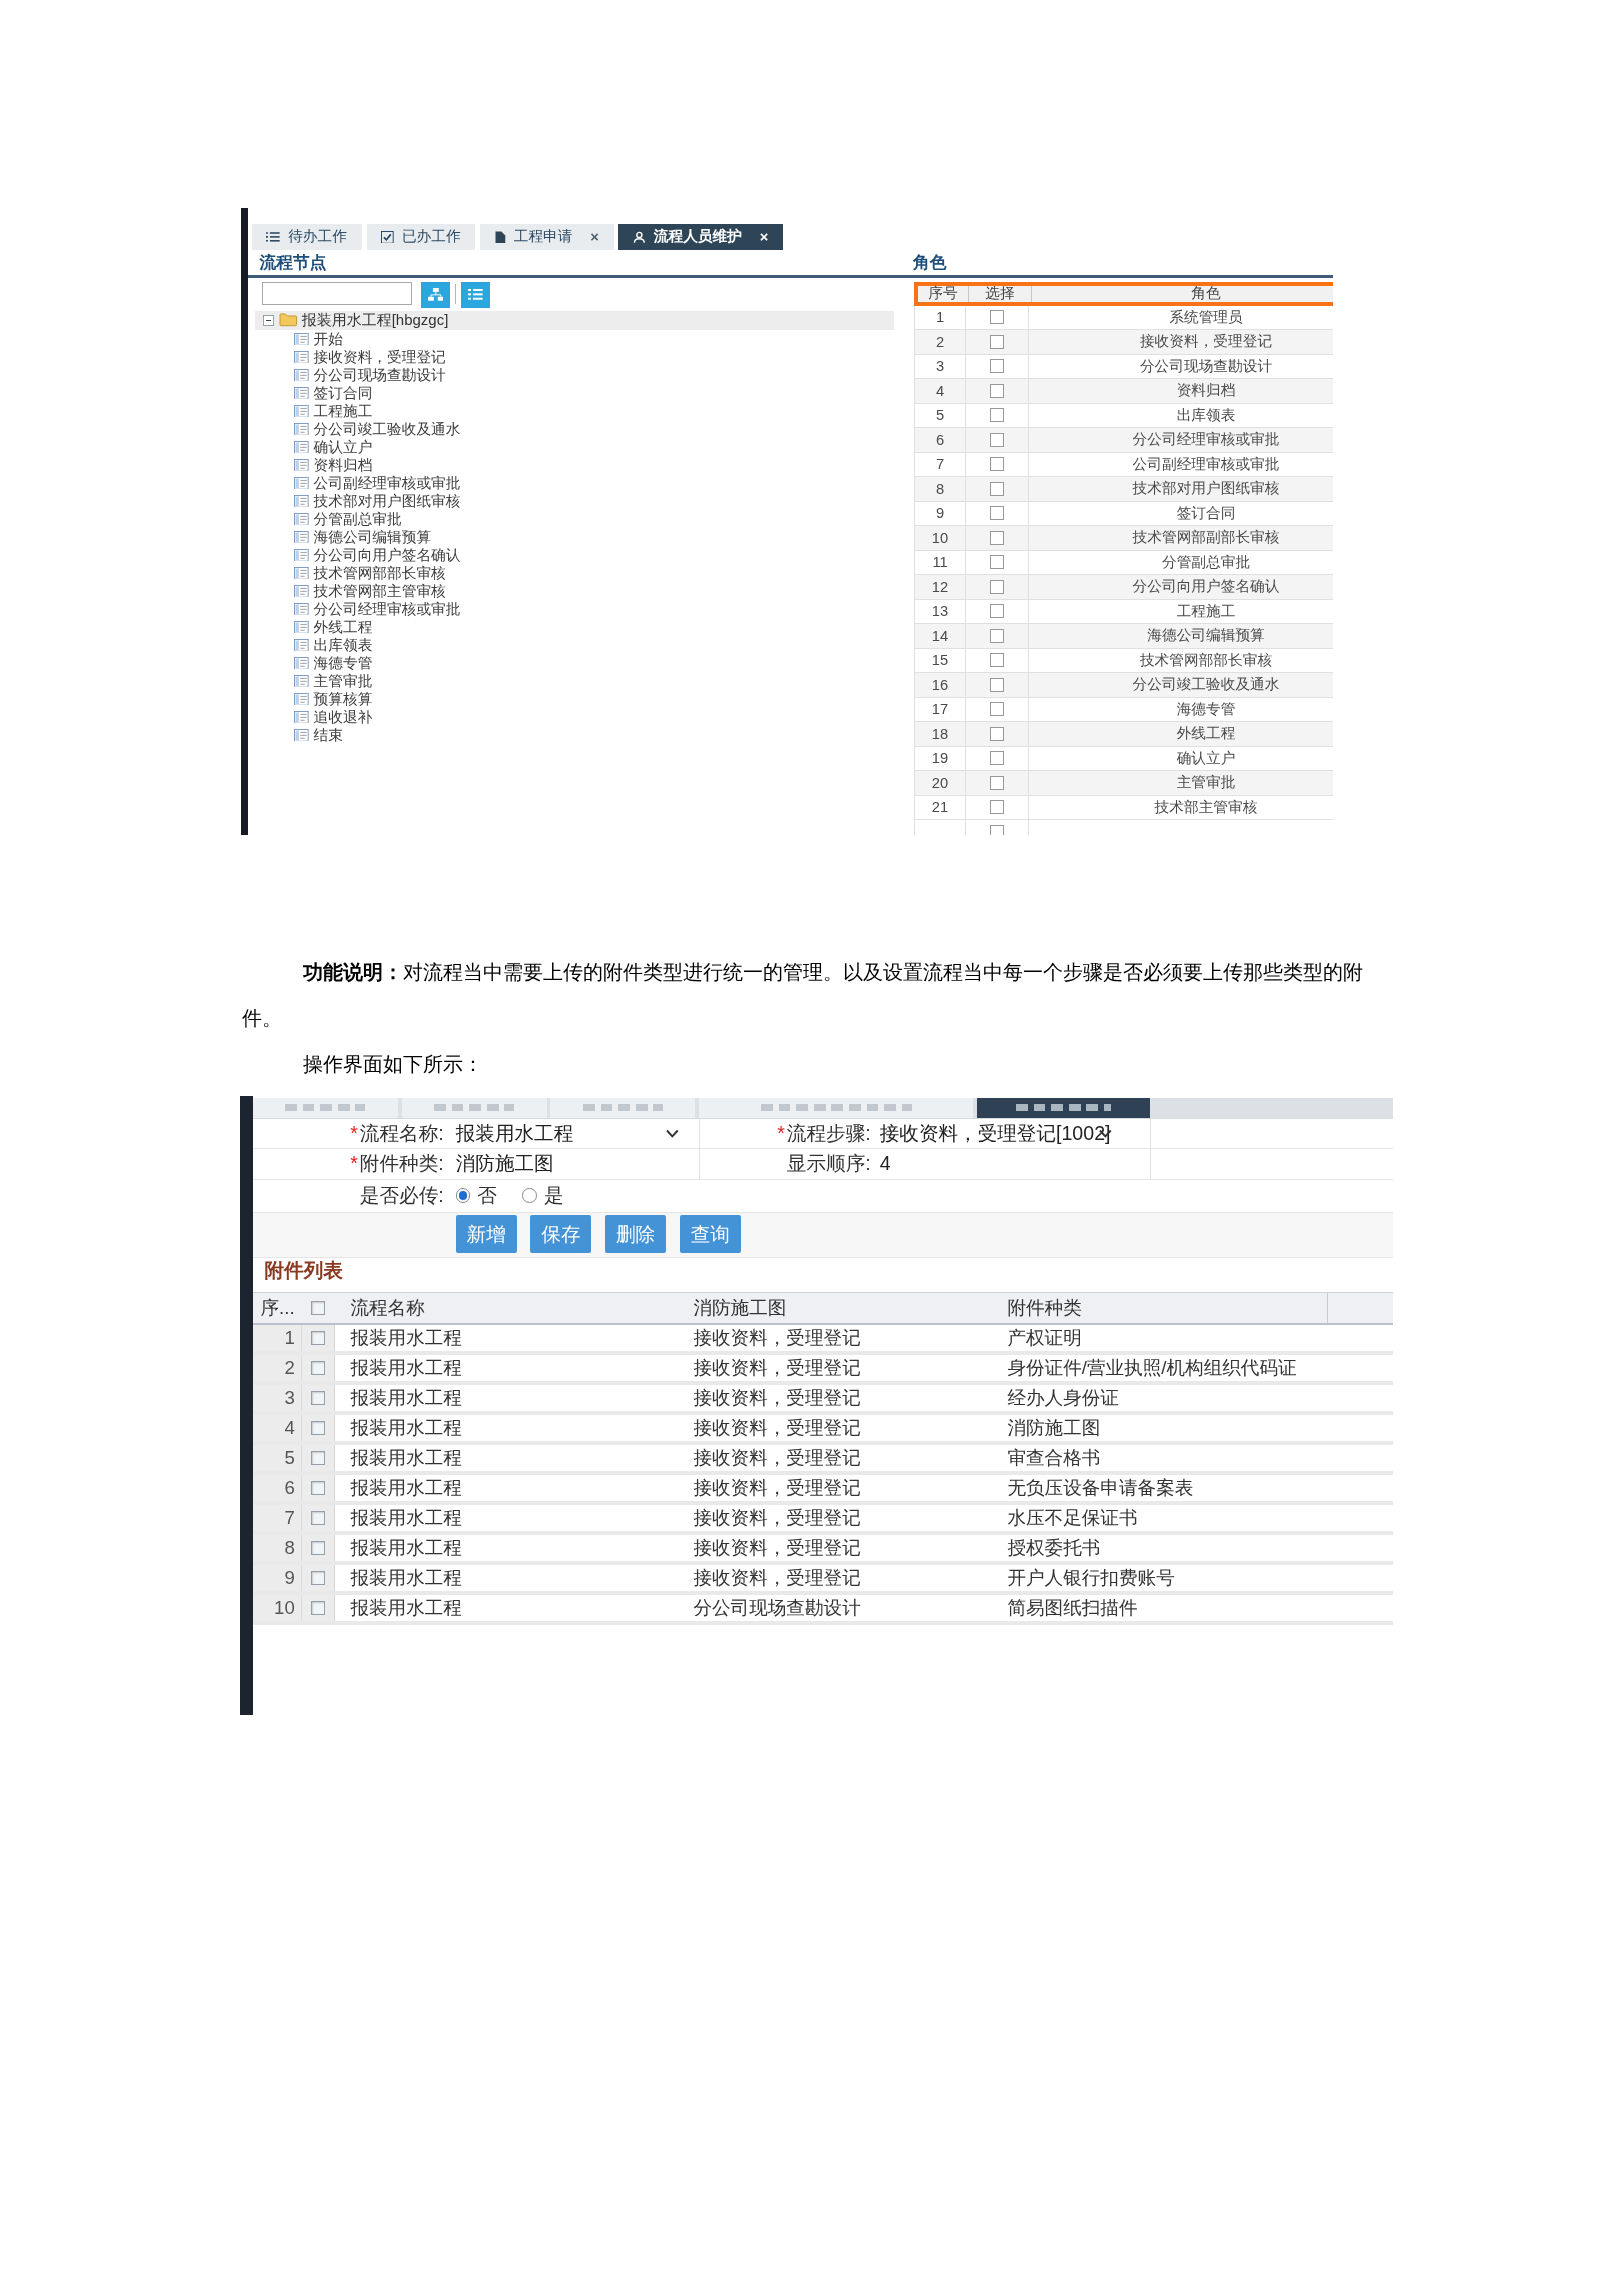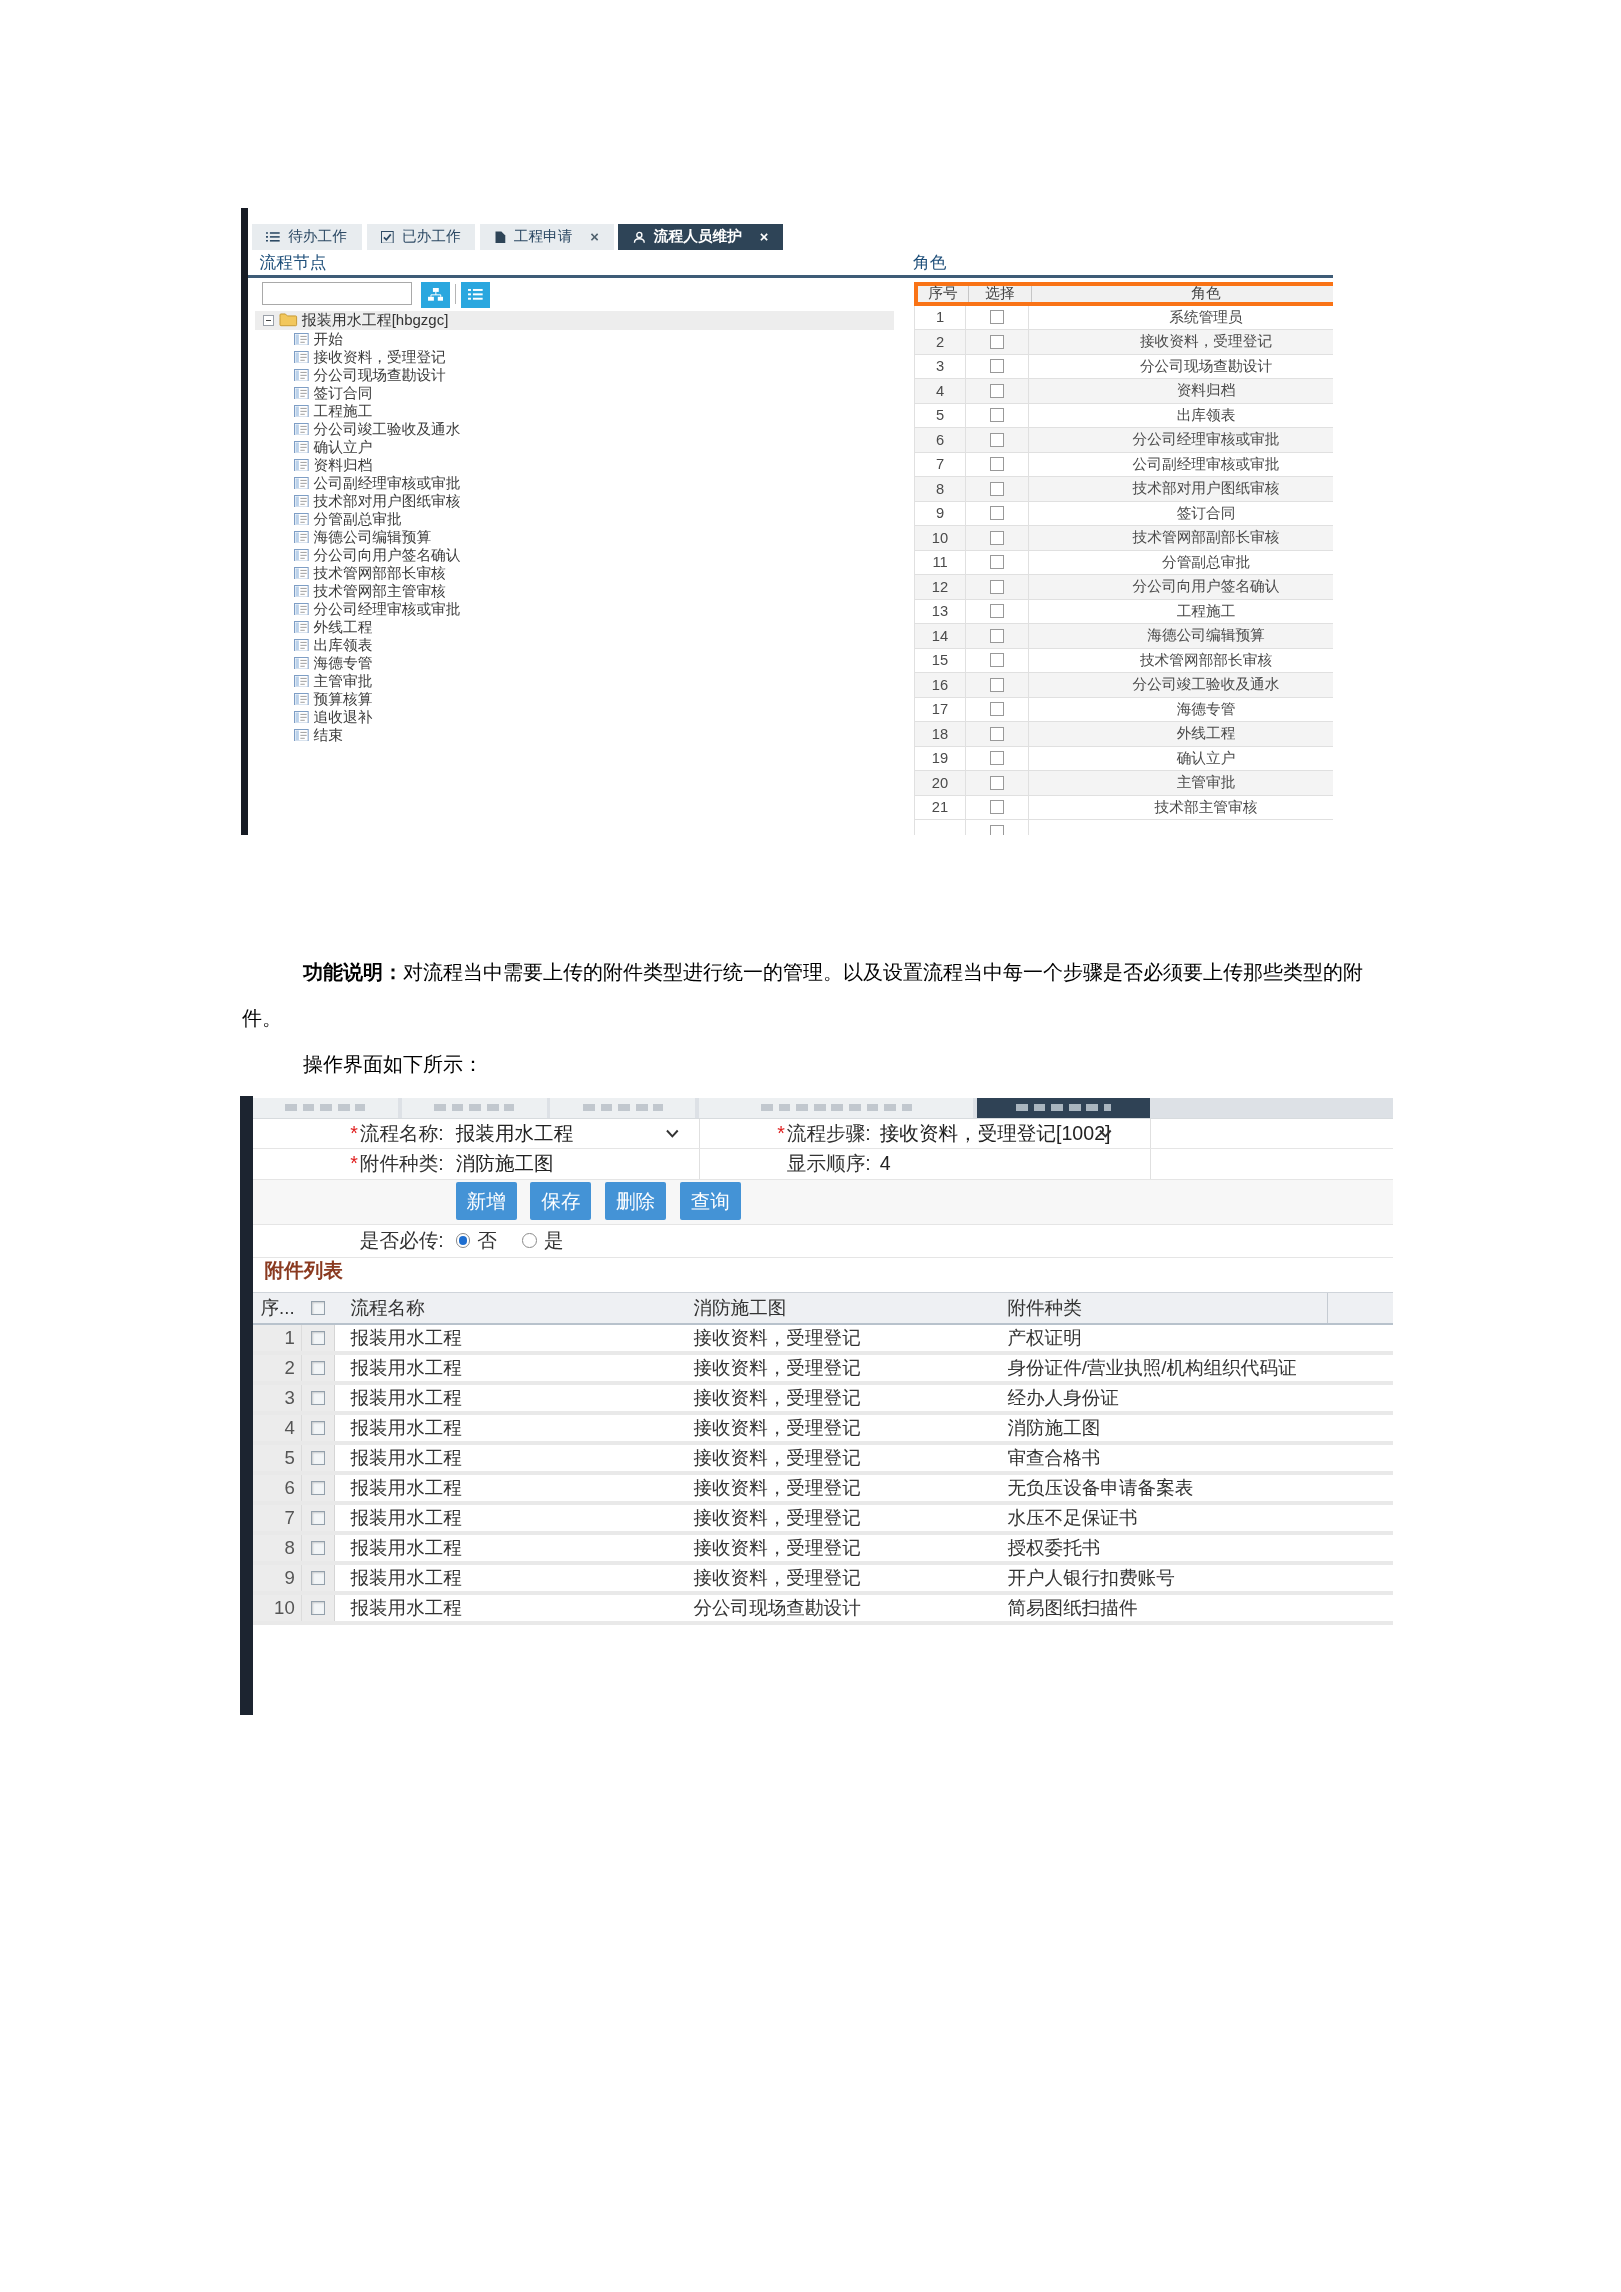--- a/index.html
+++ b/index.html
@@ -10,21 +10,21 @@
   
   .shot1 { position: absolute; left: 241px; top: 208px; width: 1092px; height: 627px;
            background: #fff; overflow: hidden; }
   .s1-bar { position: absolute; left: 0; top: 0; width: 6.9px; height: 627px; background: #161b24; }
   .s1-tabs { position: absolute; left: 10.8px; top: 15.7px; height: 26.5px; display: flex; gap: 4.9px; }
   .s1-tab { display: flex; align-items: center; gap: 8px; padding: 0 14.7px;
             background: #e8ecef; color: #2c4964; font-size: 14.7px; white-space: nowrap; }
   .s1-tab.active { background: #2e4457; color: #fff; font-weight: bold; }
   .closex { font-size: 14.7px; font-weight: bold; color: #51626f; margin-left: 9.8px; cursor: default; }
   .s1-tab.active .closex { color: #fff; }
-  .s1-ptitle { position: absolute; top: 43px; font-size: 16.7px; font-weight: normal; color: #1d4e79; }
+  .s1-ptitle { position: absolute; top: 43px; font-size: 16.7px; font-weight: bold; color: #1d4e79; }
   .pt-left  { left: 18.6px; }
   .pt-right { left: 672px; }
   .s1-hr { position: absolute; left: 6.9px; top: 67px; width: 1085px; height: 2.9px; background: #3e5c77; }
   .s1-search { position: absolute; left: 20.6px; top: 74px; width: 150px; height: 22.5px;
                border: 1px solid #a9a9a9; font-size: 13.7px; padding: 0 3.9px; }
   .s1-btn { position: absolute; top: 74px; width: 29px; height: 25.5px; background: #2aa7df;
             display: flex; align-items: center; justify-content: center; cursor: pointer; }
   .b1 { left: 180px; } .b2 { left: 220px; }
   .s1-vsep { position: absolute; left: 214px; top: 76px; width: 1px; height: 19.6px; background: #b5b5b5; }
   .s1-root { position: absolute; left: 13.7px; top: 103px; width: 639px; height: 18.6px;
@@ -703,44 +703,44 @@
             <span>附件种类:</span>
           </div>
         <div class="fvalue v1">消防施工图</div>
         <div class="vline vl1"></div>
         <div class="flabel l2">
             <span>显示顺序:</span>
           </div>
         <div class="fvalue v2">4</div>
         <div class="vline vl2"></div>
       </div>
-      <div class="frow r4">
-        <div class="btnrow">
-
-            <div class="btn">新增</div>
-
-            <div class="btn">保存</div>
-
-            <div class="btn">删除</div>
-
-            <div class="btn">查询</div>
-          </div>
-      </div>
       <div class="frow r3">
         <div class="flabel l1">
             <span>是否必传:</span>
           </div>
         <div class="radgroup">
           <span class="radio sel"></span>
           <span>否</span>
           <span class="rgap"></span>
           <span class="radio"></span>
           <span>是</span>
         </div>
       </div>
+      <div class="frow r4">
+        <div class="btnrow">
+
+            <div class="btn">新增</div>
+
+            <div class="btn">保存</div>
+
+            <div class="btn">删除</div>
+
+            <div class="btn">查询</div>
+          </div>
+      </div>
     </div>
 
     <div class="s2-title">附件列表</div>
 
     <div class="s2-table">
       <div class="ahead">
         <div class="a-seq">序...</div>
         <div class="a-cb">
             <span class="acb"></span>
           </div>

